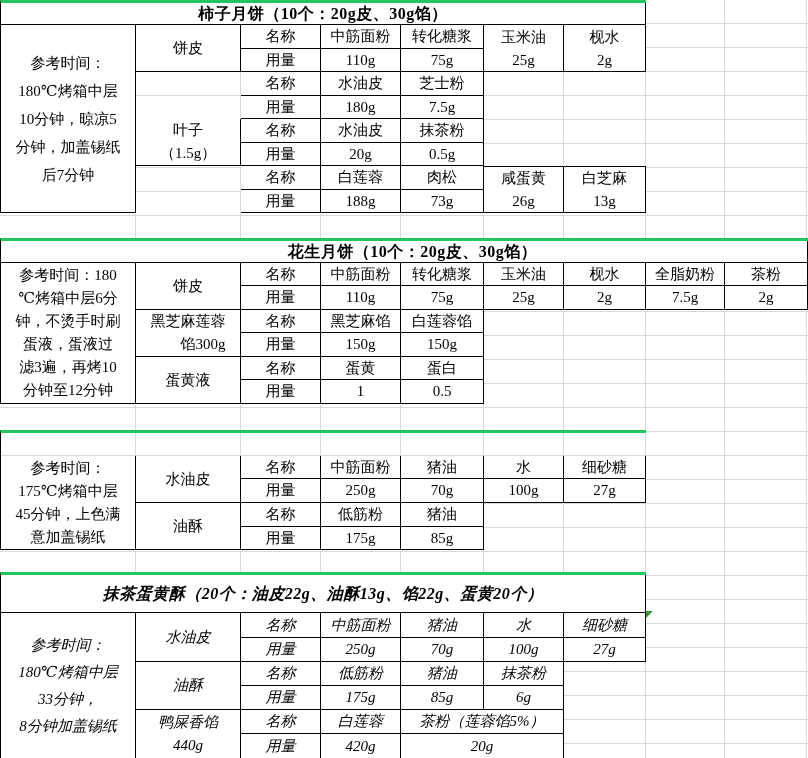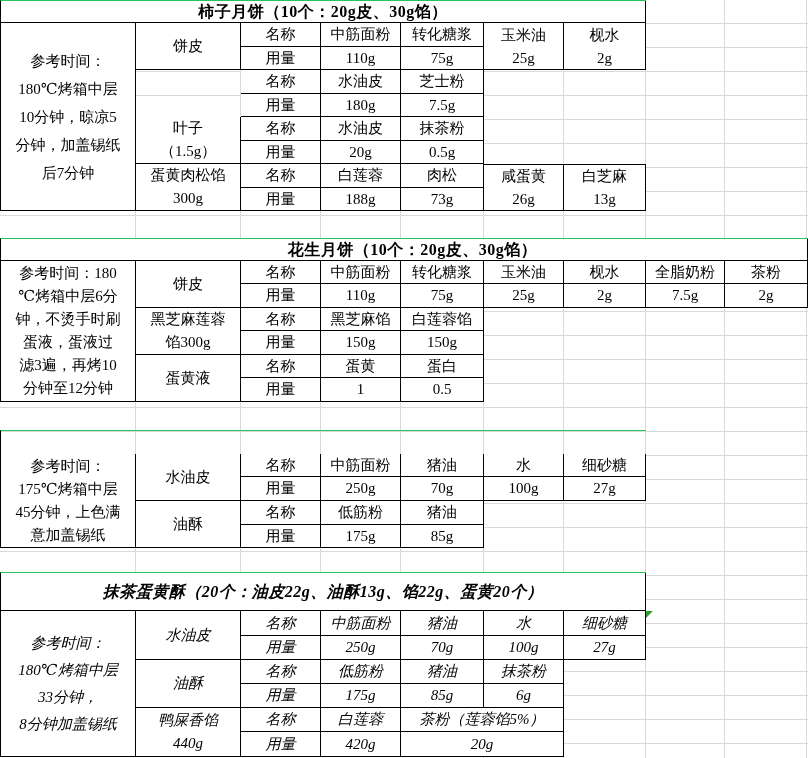--- a/index.html
+++ b/index.html
@@ -22,21 +22,21 @@
       linear-gradient(#d9d9d9,#d9d9d9),
       linear-gradient(#d9d9d9,#d9d9d9),
       linear-gradient(#d9d9d9,#d9d9d9),
       linear-gradient(#d9d9d9,#d9d9d9);
     background-repeat:repeat, no-repeat,no-repeat,no-repeat,no-repeat,no-repeat,no-repeat,no-repeat,no-repeat,no-repeat;
     background-size:auto, 1px 100%,1px 100%,1px 100%,1px 100%,1px 100%,1px 100%,1px 100%,1px 100%,1px 100%;
     background-position:0 0, 135px 0, 240px 0, 320px 0, 400px 0, 483px 0, 563px 0, 645px 0, 724px 0, 806px 0;
   }
   .sheet-table{
     position:absolute;display:grid;z-index:2;
-    border-top:1px solid #22c55e;border-left:1px solid #000;
+    border-top:3px solid #22c55e;border-left:1px solid #000;
   }
   .cell{
     background:#fff;
     border-right:1px solid #000;border-bottom:1px solid #000;
     display:flex;align-items:center;justify-content:center;
     text-align:center;font-size:15px;line-height:19px;
     white-space:pre-line;overflow:visible;
   }
   .title{font-weight:bold;font-size:16px;letter-spacing:0.5px;}
   .nodiv{border-bottom:none;}
@@ -82,22 +82,20 @@
     <div class="cell" style="grid-area: 4 / 5 / auto / span 1; text-align: center;">芝士粉</div>
     <div class="cell" style="grid-area: 5 / 5 / auto / span 1;">7.5g</div>
     <div class="cell group" style="grid-area: 6 / 2 / 8;">叶子
 （1.5g）</div>
     <div class="cell" style="grid-area: 6 / 3;">名称</div>
     <div class="cell" style="grid-area: 7 / 3;">用量</div>
     <div class="cell" style="grid-area: 6 / 4 / auto / span 1;">水油皮</div>
     <div class="cell" style="grid-area: 7 / 4 / auto / span 1;">20g</div>
     <div class="cell" style="grid-area: 6 / 5 / auto / span 1;">抹茶粉</div>
     <div class="cell" style="grid-area: 7 / 5 / auto / span 1;">0.5g</div>
-    <div class="cell group" style="grid-area: 8 / 2 / 10;">蛋黄肉松馅
-300g</div>
     <div class="cell" style="grid-area: 8 / 3;">名称</div>
     <div class="cell" style="grid-area: 9 / 3;">用量</div>
     <div class="cell" style="grid-area: 8 / 4 / auto / span 1;">白莲蓉</div>
     <div class="cell" style="grid-area: 9 / 4 / auto / span 1;">188g</div>
     <div class="cell" style="grid-area: 8 / 5 / auto / span 1;">肉松</div>
     <div class="cell" style="grid-area: 9 / 5 / auto / span 1;">73g</div>
     <div class="cell nodiv topb" style="grid-area: 8 / 6 / auto / span 1;">咸蛋黄</div>
     <div class="cell" style="grid-area: 9 / 6 / auto / span 1;">26g</div>
     <div class="cell nodiv topb" style="grid-area: 8 / 7 / auto / span 1;">白芝麻</div>
     <div class="cell" style="grid-area: 9 / 7 / auto / span 1;">13g</div>
@@ -118,21 +116,21 @@
     <div class="cell" style="grid-area: 2 / 5 / auto / span 1;">转化糖浆</div>
     <div class="cell" style="grid-area: 3 / 5 / auto / span 1;">75g</div>
     <div class="cell" style="grid-area: 2 / 6 / auto / span 1;">玉米油</div>
     <div class="cell" style="grid-area: 3 / 6 / auto / span 1;">25g</div>
     <div class="cell" style="grid-area: 2 / 7 / auto / span 1;">枧水</div>
     <div class="cell" style="grid-area: 3 / 7 / auto / span 1;">2g</div>
     <div class="cell" style="grid-area: 2 / 8 / auto / span 1;">全脂奶粉</div>
     <div class="cell" style="grid-area: 3 / 8 / auto / span 1;">7.5g</div>
     <div class="cell" style="grid-area: 2 / 9 / auto / span 1;">茶粉</div>
     <div class="cell" style="grid-area: 3 / 9 / auto / span 1;">2g</div>
-    <div class="cell group" style="grid-area: 4 / 2 / 6;">黑芝麻莲蓉
+    <div class="cell group" style="grid-area: 4 / 2 / 6; text-align: right;">黑芝麻莲蓉
 馅300g</div>
     <div class="cell" style="grid-area: 4 / 3;">名称</div>
     <div class="cell" style="grid-area: 5 / 3;">用量</div>
     <div class="cell" style="grid-area: 4 / 4 / auto / span 1;">黑芝麻馅</div>
     <div class="cell" style="grid-area: 5 / 4 / auto / span 1;">150g</div>
     <div class="cell" style="grid-area: 4 / 5 / auto / span 1;">白莲蓉馅</div>
     <div class="cell" style="grid-area: 5 / 5 / auto / span 1;">150g</div>
     <div class="cell group" style="grid-area: 6 / 2 / 8;">蛋黄液</div>
     <div class="cell" style="grid-area: 6 / 3;">名称</div>
     <div class="cell" style="grid-area: 7 / 3;">用量</div>

